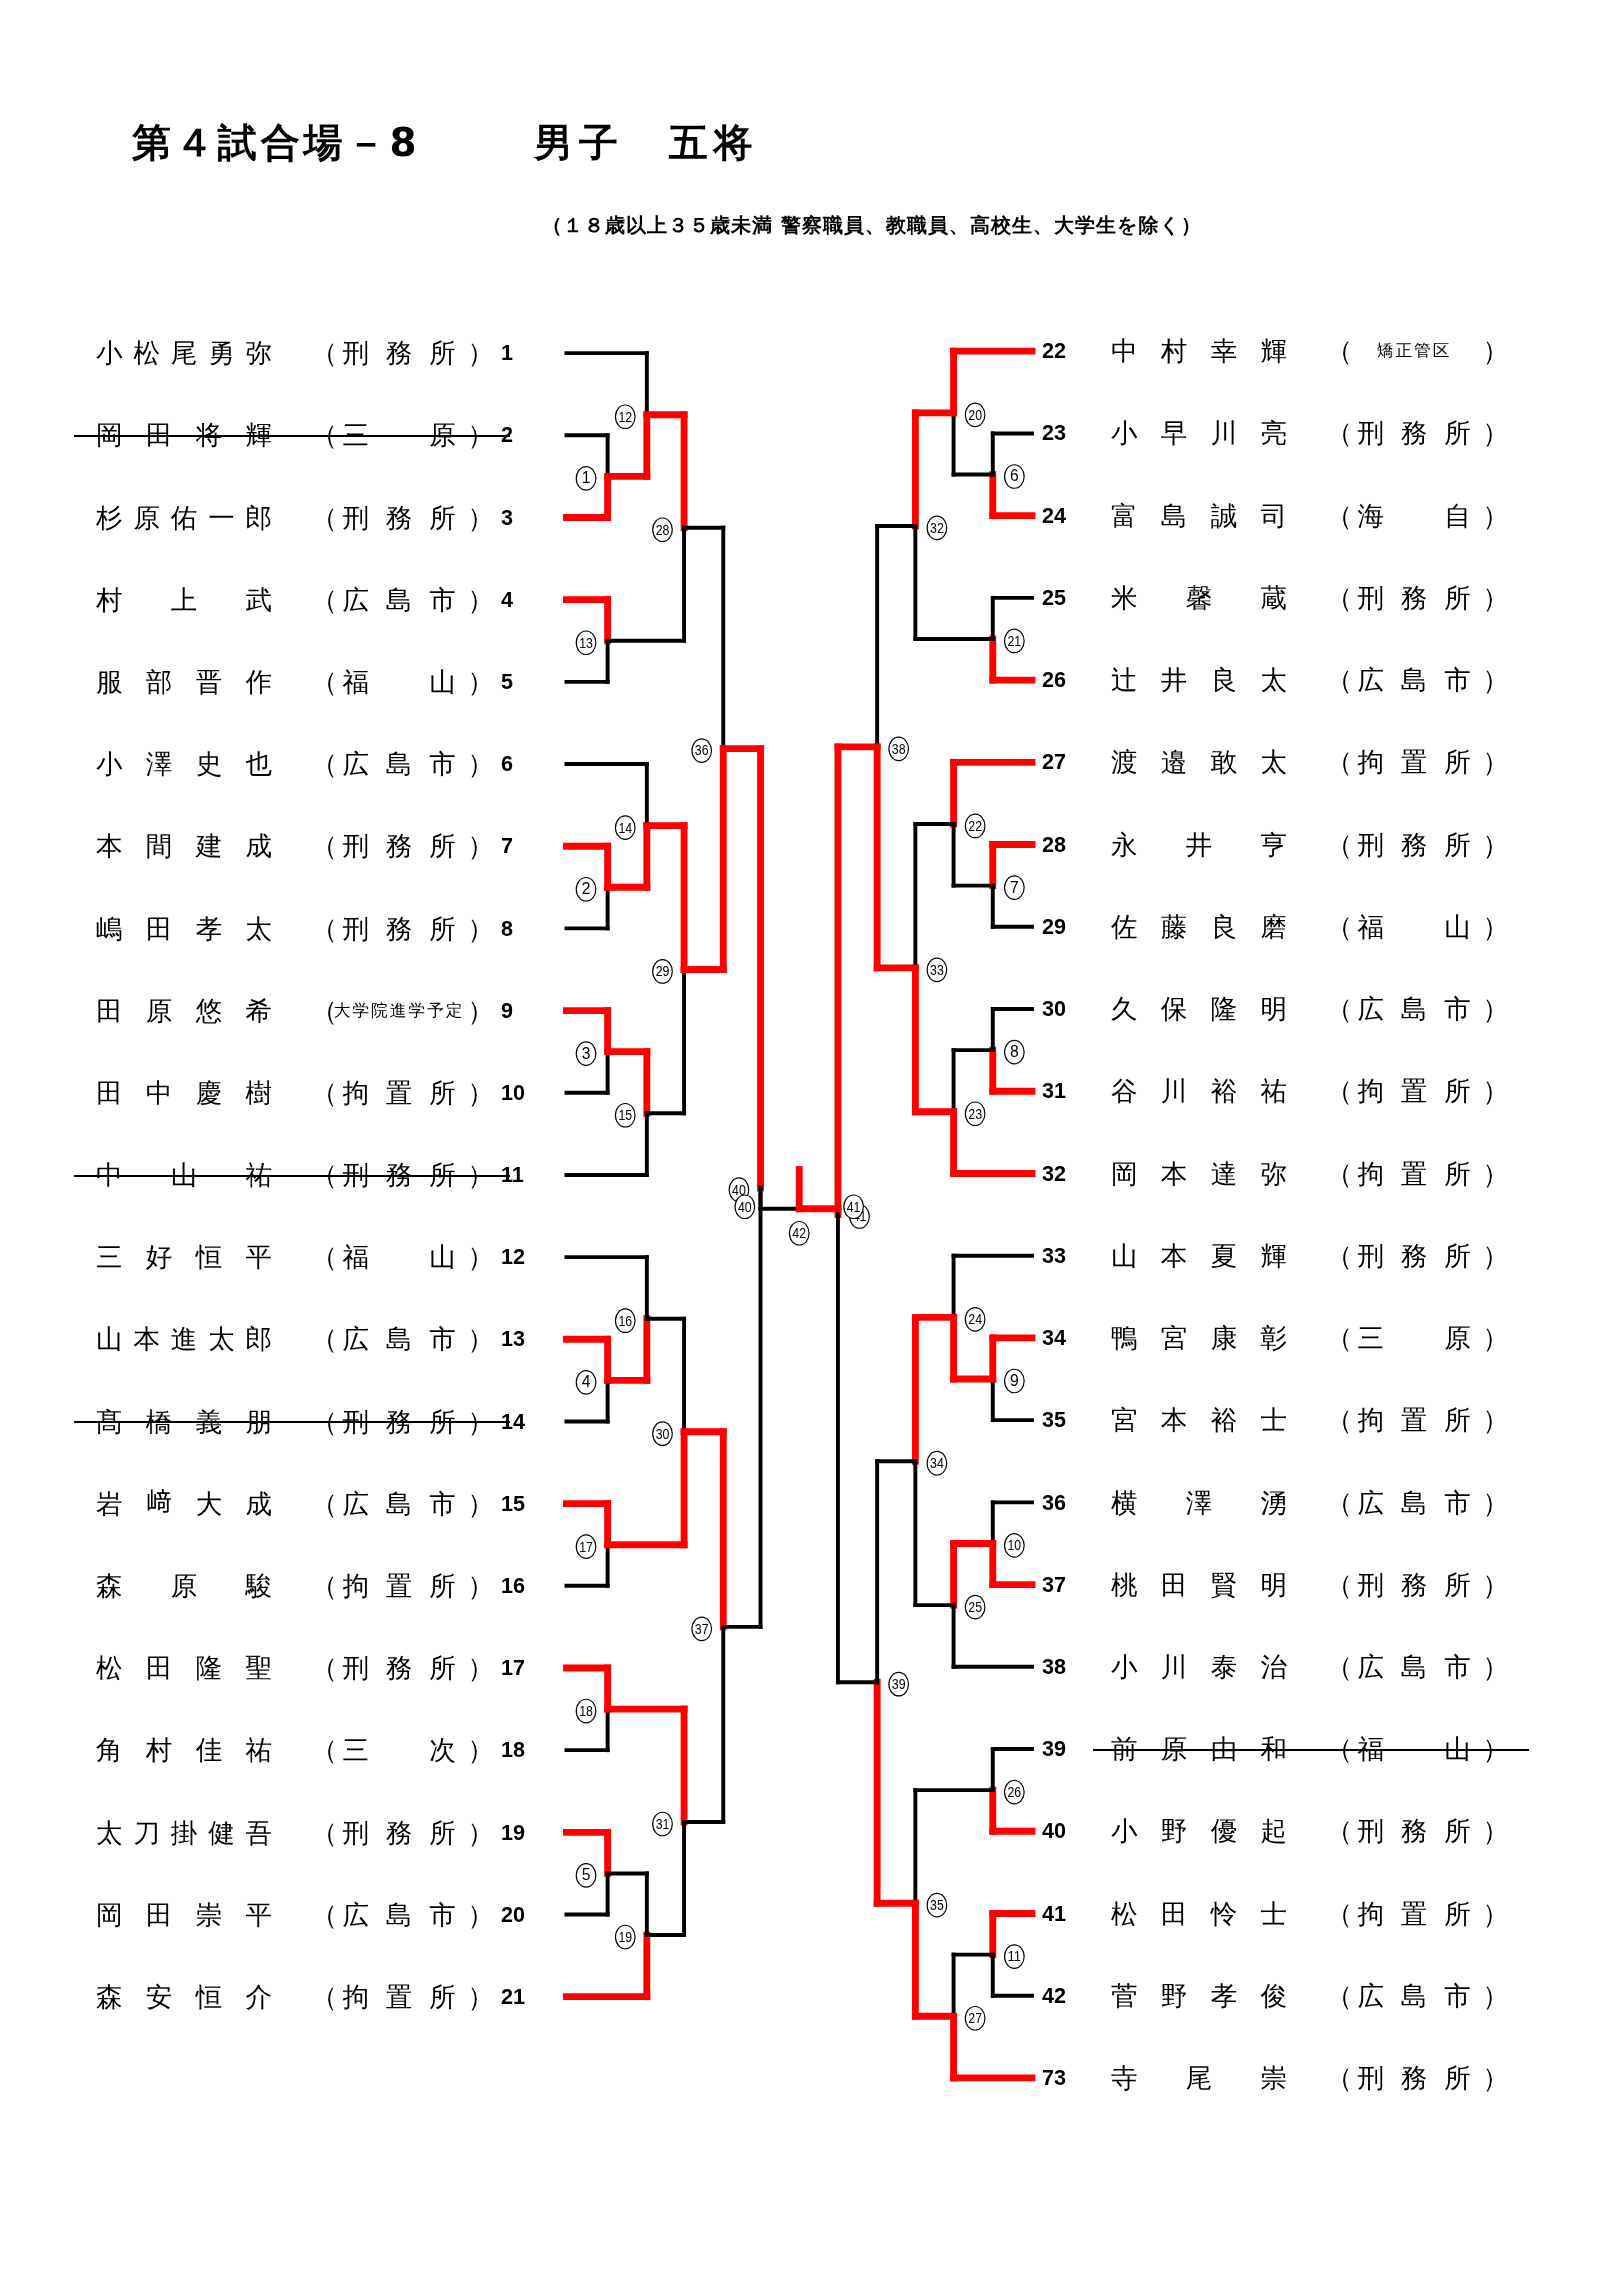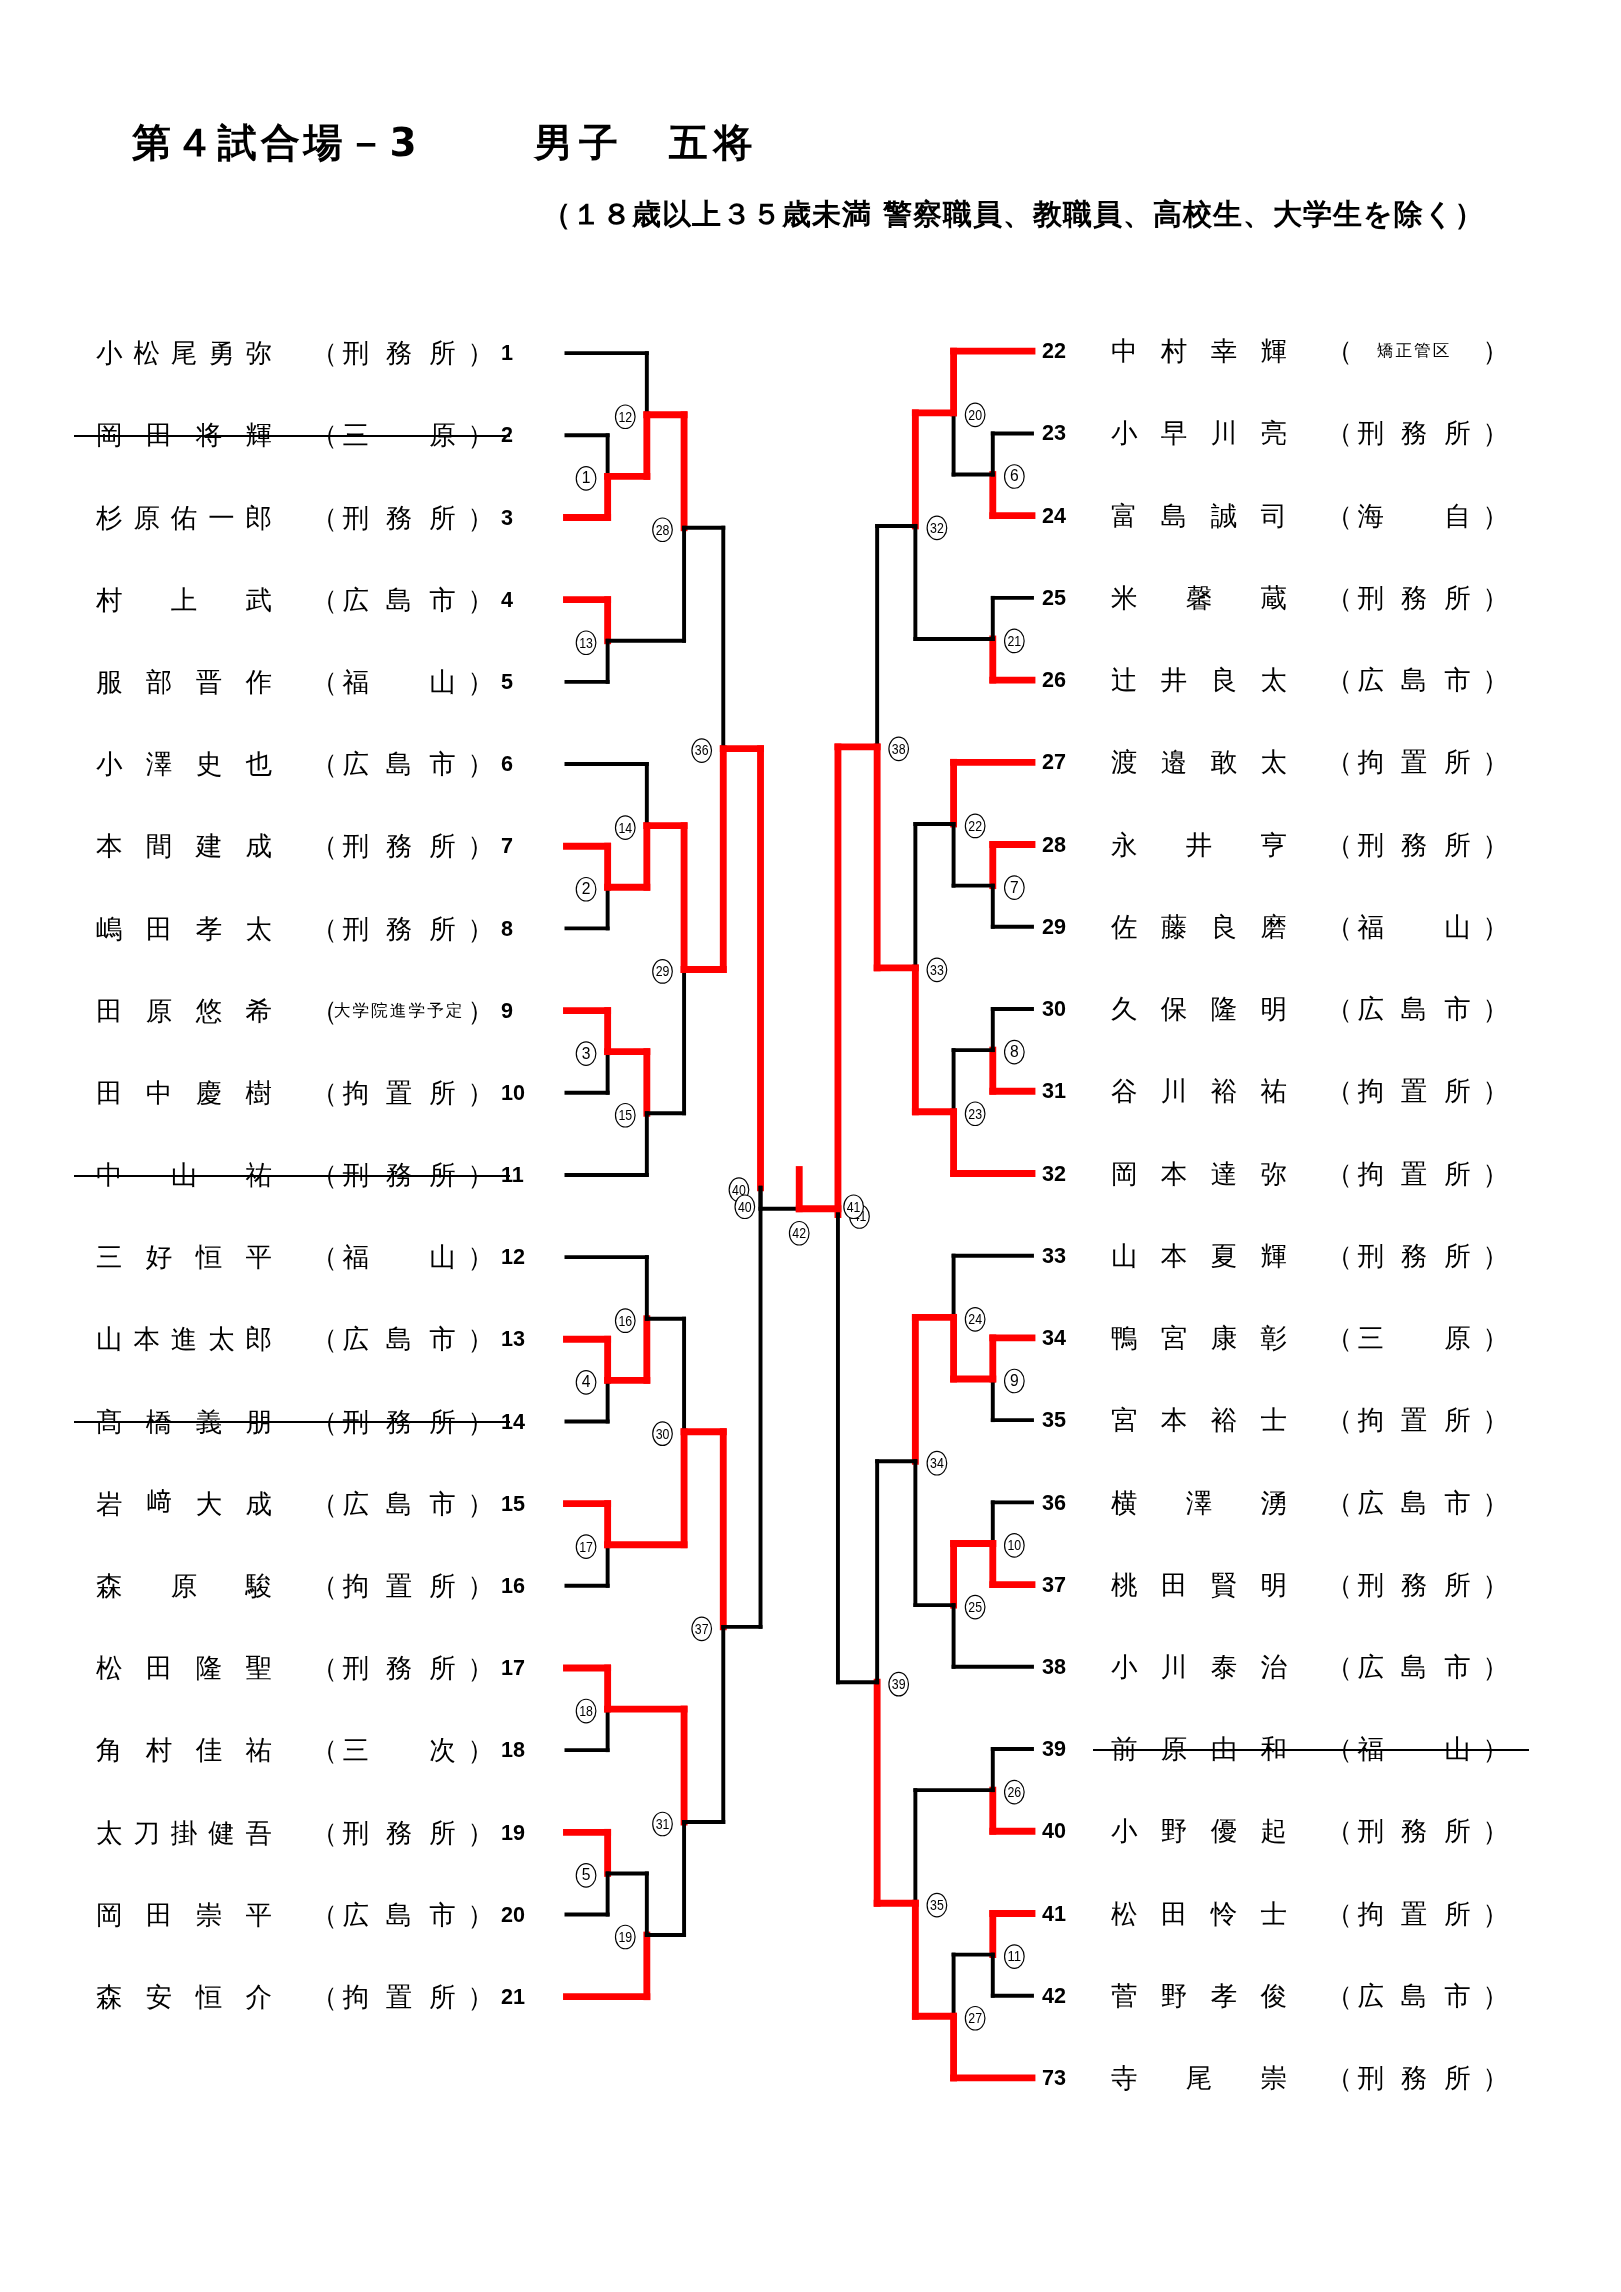--- a/index.html
+++ b/index.html
@@ -2,39 +2,39 @@
 <html><head>
 <meta charset="utf-8">
 <style>
   html, body { margin:0; padding:0; background:#ffffff; }
   body { width:1621px; height:2293px; position:relative; overflow:hidden;
          font-family:"DejaVu Sans", sans-serif; color:#000; }
   .title { position:absolute; left:132px; top:116px; font-size:39px; font-weight:bold;
            letter-spacing:3.9px; white-space:pre; font-family:"DejaVu Sans", sans-serif; }
   .title2 { position:absolute; left:534px; top:116px; font-size:39px; font-weight:bold;
             letter-spacing:5.9px; white-space:pre; }
-  .subtitle { position:absolute; left:542px; top:195px; font-size:29px; font-weight:bold;
+  .subtitle { position:absolute; left:542px; top:212px; font-size:20px; font-weight:bold;
               white-space:pre; letter-spacing:1px; }
   .entry { position:absolute; height:35px; display:flex; align-items:center;
            font-size:26.5px; white-space:nowrap; }
   .entry .name { display:inline-block; width:176px; letter-spacing:0; display:flex; justify-content:space-between; }
   .entry .name span { display:inline-block; }
   .entry .paren { display:inline-block; width:19.6px; text-align:center; }
   .entry .aff { display:inline-block; width:137px; display:flex; justify-content:space-between; padding:0 11.8px; box-sizing:border-box; }
   .entry .aff.small { font-size:16.7px; justify-content:center; letter-spacing:2px; padding:0 2px; }
   .entry .num { display:inline-block; width:39px; font-weight:bold; font-size:21.6px; font-family:"Liberation Sans", sans-serif; }
   .entry.left .num { text-align:left; }
   .entry.right .num { text-align:left; }
   .strike { position:absolute; height:2px; background:#000; }
   #bracket { position:absolute; left:0; top:0; width:1621px; height:2293px; pointer-events:none; }
 </style>
 </head>
 <body>
 
-<div class="title">第４試合場－3</div>
+<div class="title">第４試合場－8</div>
 <div class="title2">男子　五将</div>
 <div class="subtitle">（１８歳以上３５歳未満 警察職員、教職員、高校生、大学生を除く）</div>
 
 <div id="entries">
     <div class="entry left" style="top: 335px; left: 96px;">
       <span class="name">
         <span>小</span>
         <span>松</span>
         <span>尾</span>
         <span>勇</span>

